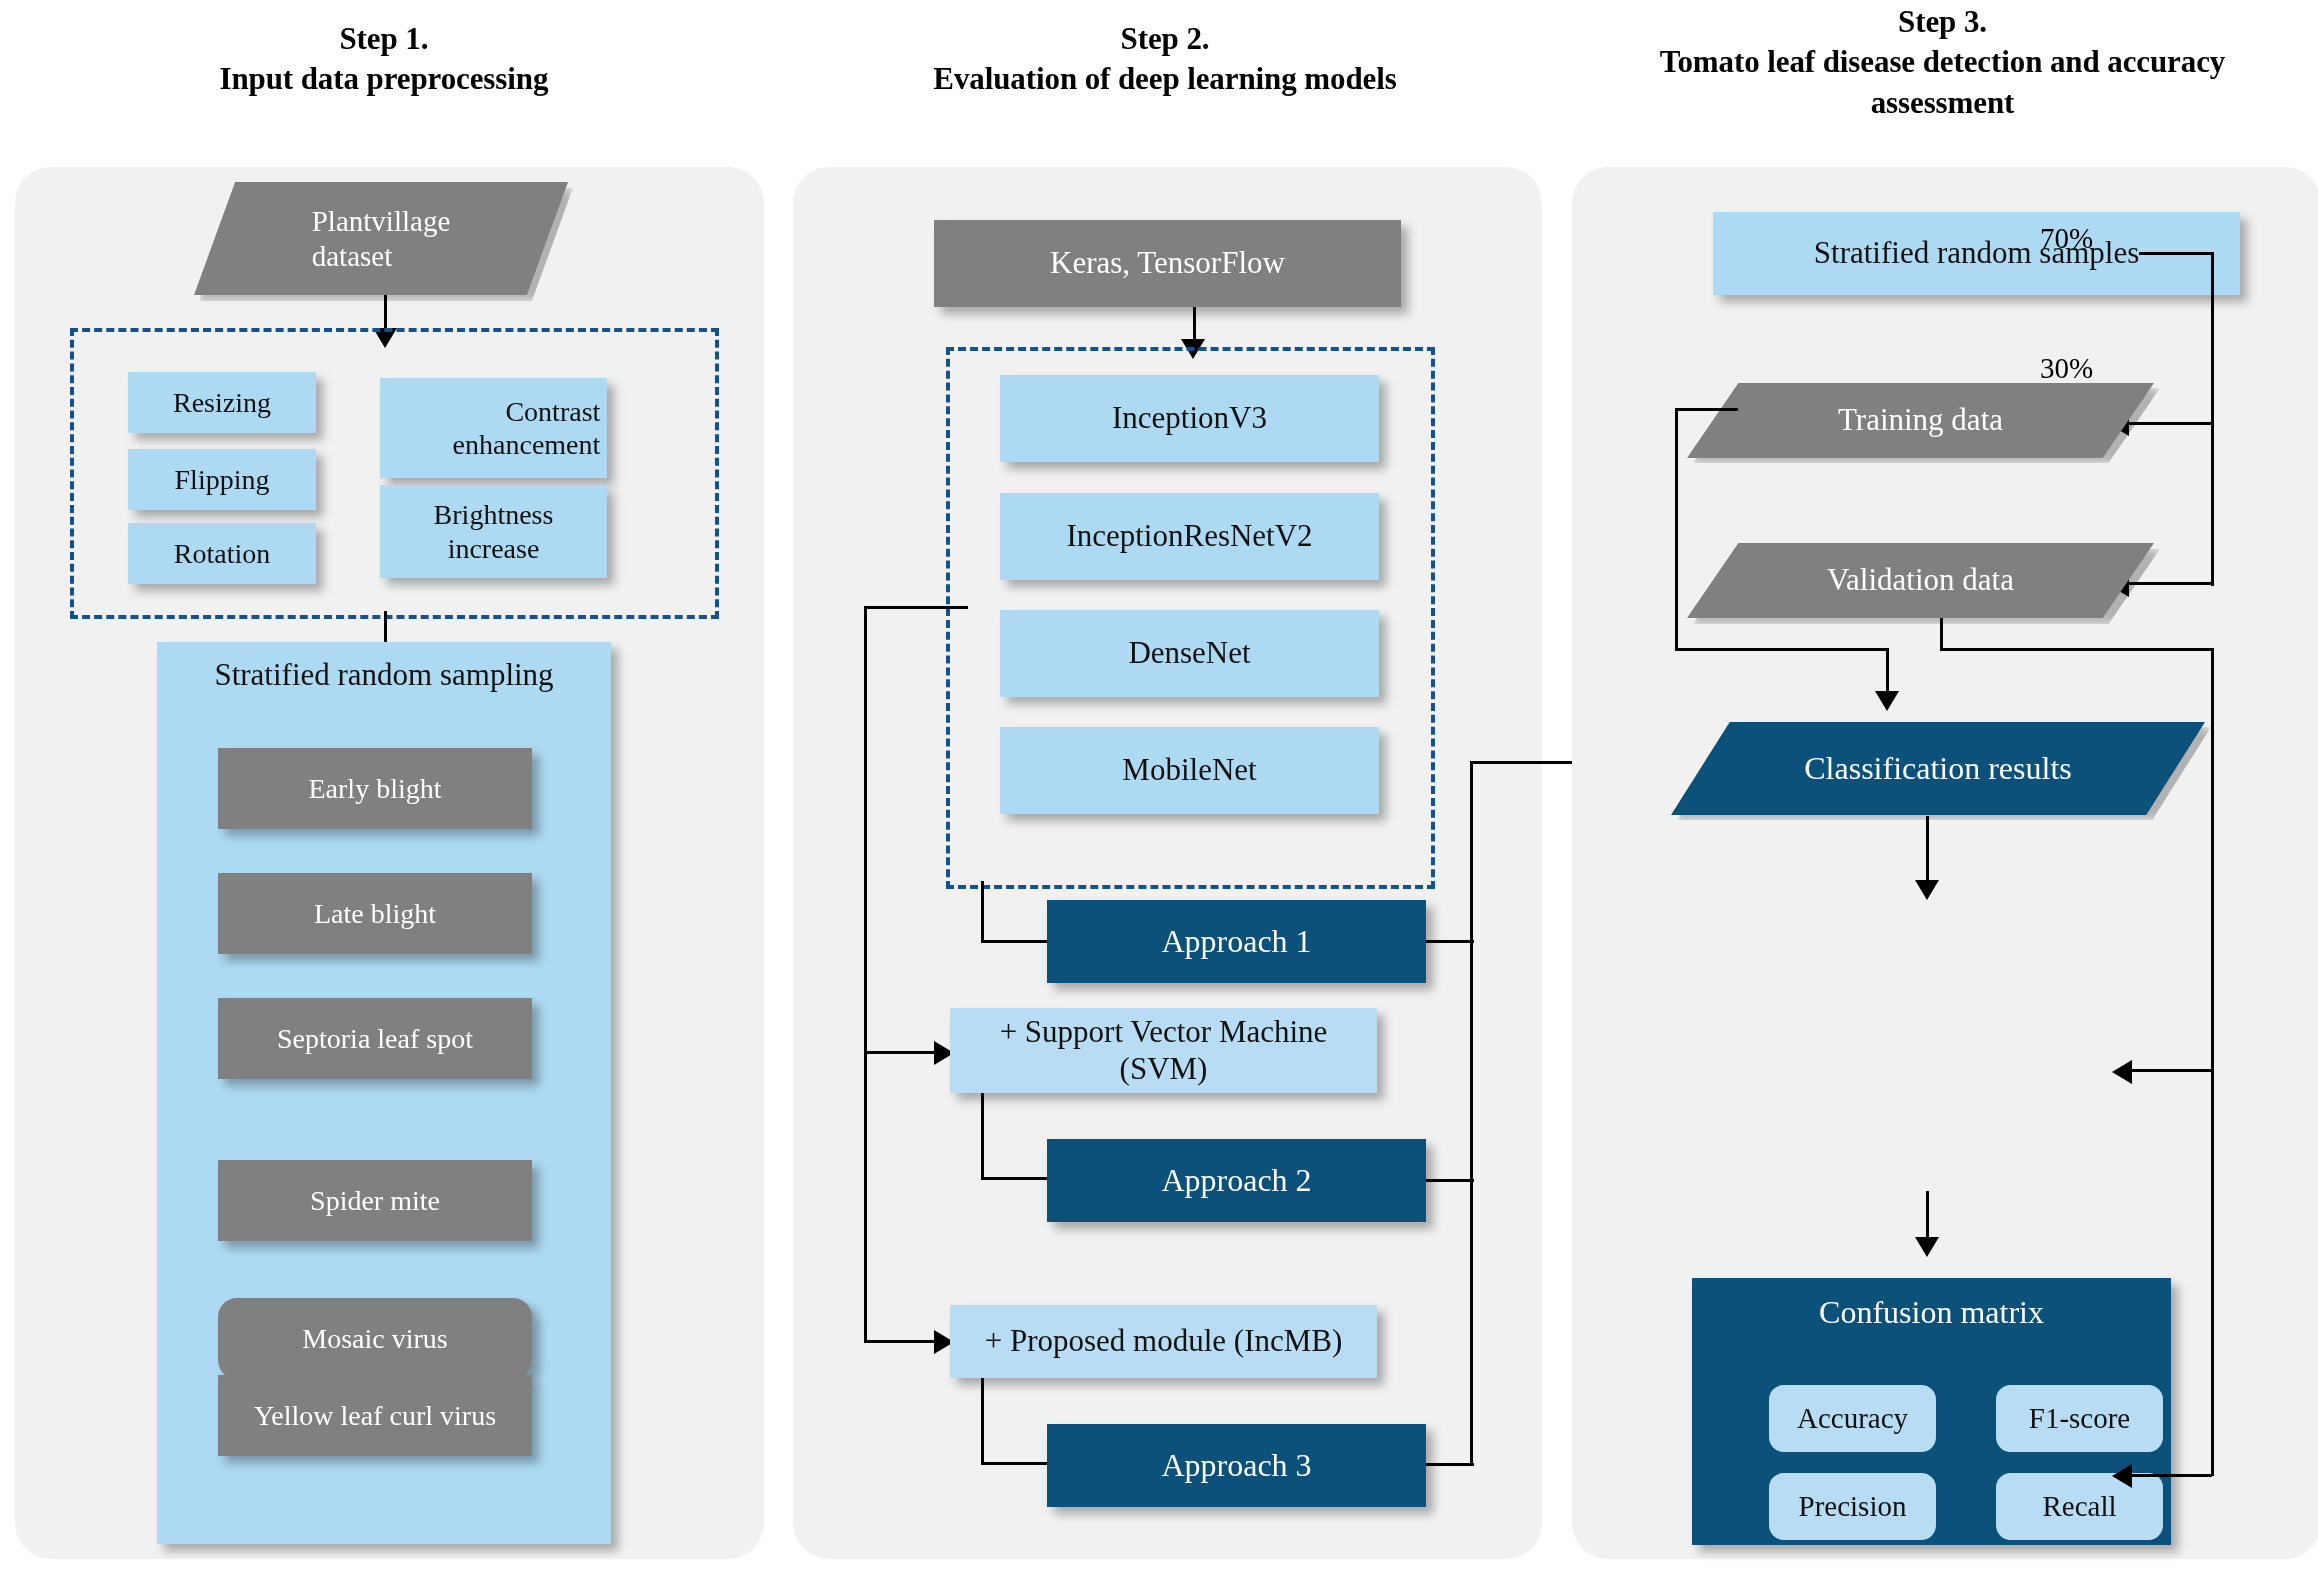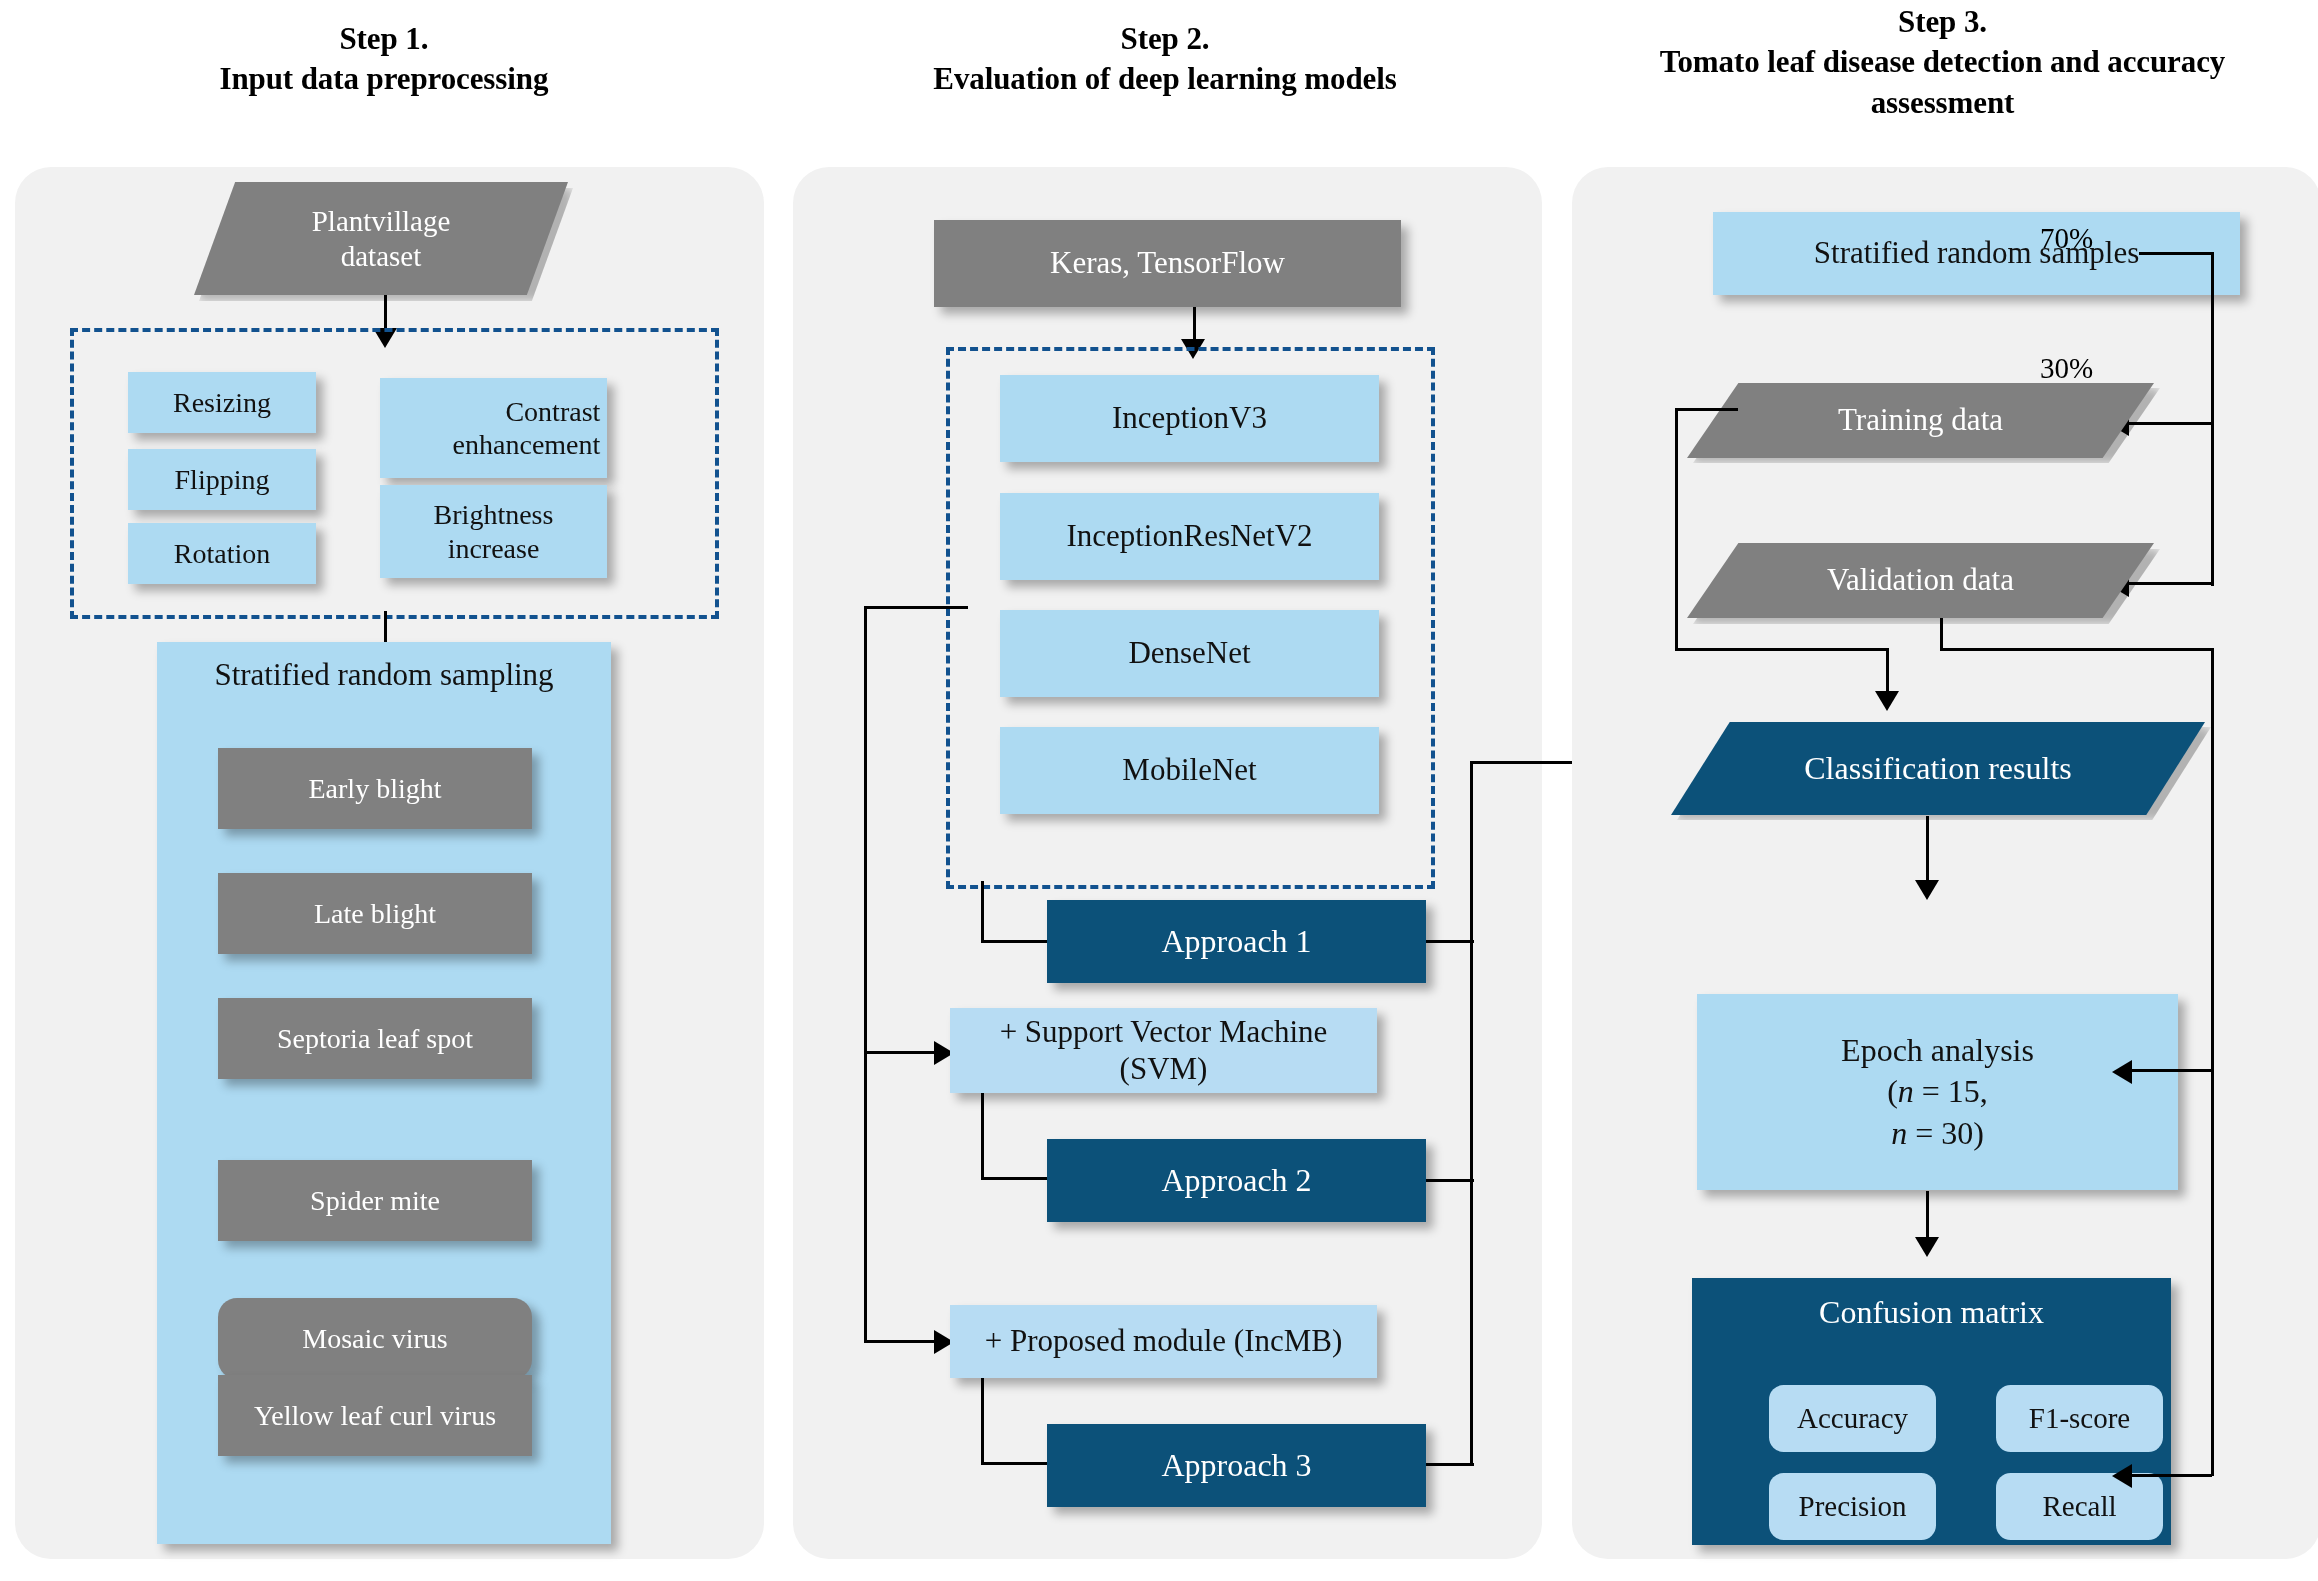--- a/index.html
+++ b/index.html
@@ -27,21 +27,21 @@
     box-shadow:7.3px 7.3px 9.3px rgba(0,0,0,0.30);
   }
   .n-lightblue{background:#addaf2;color:#111;}
   .n-lightblue2{background:#b7dcf3;color:#111;}
   .n-grey{background:#808080;color:#ffffff;}
   .n-darkblue{background:#0c5179;color:#ffffff;}
 
   
   .para{
     position:absolute;display:flex;align-items:center;justify-content:center;
-    text-align:center;line-height:1.18;
+    text-align:left;line-height:1.18;
     -webkit-clip-path:polygon(11% 0,100% 0,89% 100%,0 100%);
     clip-path:polygon(11% 0,100% 0,89% 100%,0 100%);
   }
   .para-shadow{
     position:absolute;
     -webkit-clip-path:polygon(11% 0,100% 0,89% 100%,0 100%);
     clip-path:polygon(11% 0,100% 0,89% 100%,0 100%);
     background:rgba(0,0,0,0.26);filter:blur(4.7px);
   }
 
@@ -254,31 +254,20 @@
   <div class="vline" style="left:2211px;top:648px;height:828px;"></div>
 
   <div class="para-shadow" style="left:1677px;top:727px;width:534px;height:93px;"></div>
   <div class="para n-darkblue" style="left:1671px;top:722px;width:534px;height:93px;font-size:32px;color:#fff;">
     <span>Classification results</span>
   </div>
 
   <div class="vline" style="left:1926px;top:816px;height:72px;"></div>
   <div class="arrow-d" style="left:1915px;top:880px;"></div>
 
-  <div class="node n-lightblue" style="left:1697px;top:996px;width:481px;height:196px;font-size:32px;top:994px;">
-    <div style="line-height:1.30;">
-      <div>Epoch analysis</div>
-      <div>
-        <span>(</span><span class="ital">n</span><span> = 15,</span>
-      </div>
-      <div>
-        <span class="ital">n</span><span> = 30)</span>
-      </div>
-    </div>
-  </div>
 
   <div class="hline" style="left:2132px;top:1069px;width:80px;"></div>
   <div class="arrow-l" style="left:2112px;top:1060px;"></div>
 
   <div class="vline" style="left:1926px;top:1191px;height:52px;"></div>
   <div class="arrow-d" style="left:1915px;top:1237px;"></div>
 
   <div class="node n-darkblue" style="left:1692px;top:1278px;width:479px;height:267px;align-items:flex-start;">
     <div style="width:100%;text-align:center;margin-top:16px;font-size:32px;">Confusion matrix</div>
   </div>

